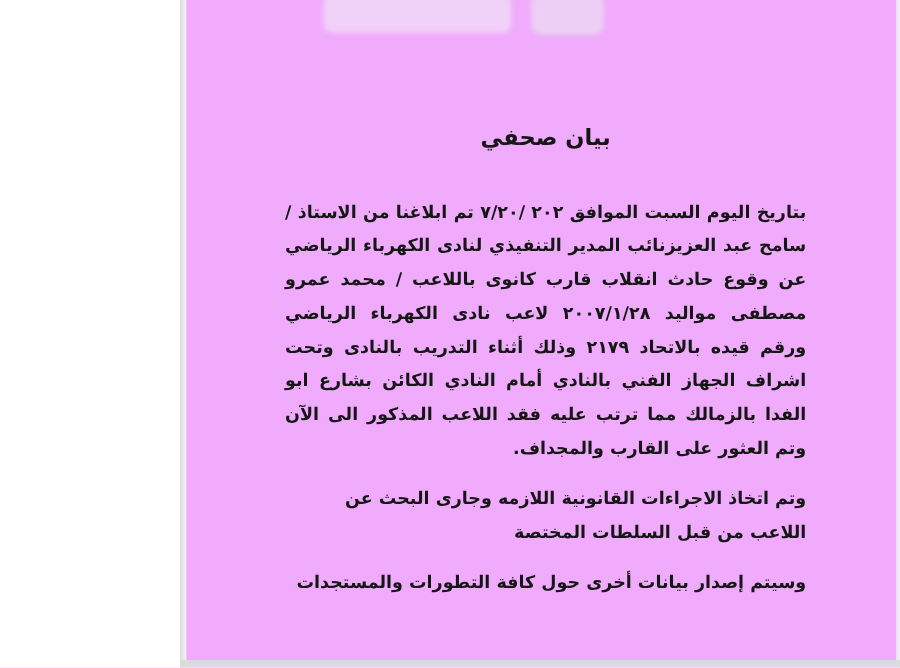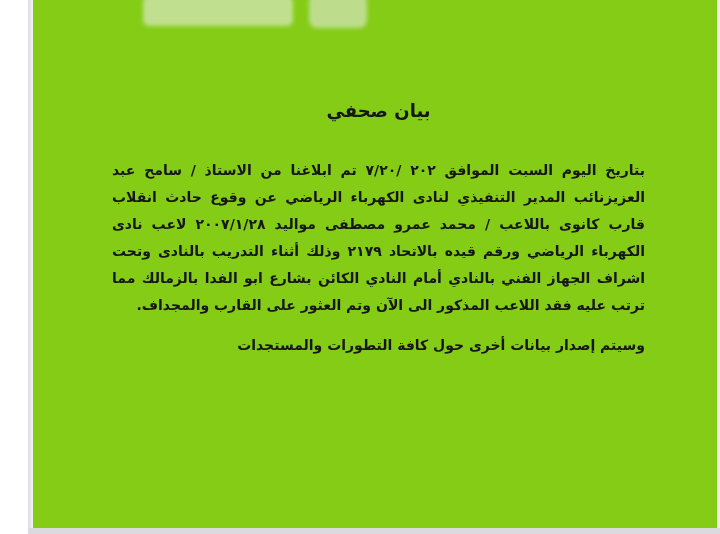--- a/index.html
+++ b/index.html
@@ -2,23 +2,23 @@
 <html lang="ar" dir="rtl"><head>
 <meta charset="utf-8">
 <style>
   html, body {
     margin: 0;
     padding: 0;
     background: #ffffff;
   }
   .photo {
     position: relative;
-    width: 692px;
+    width: 576px;
     height: 534px;
-    background: #84cc16;
+    background: #f0abfc;
     overflow: hidden;
     font-family: "DejaVu Sans", sans-serif;
   }
   
   .edge-left {
     position: absolute;
     left: 0; top: 0;
     width: 5px; height: 100%;
     background: linear-gradient(to right, #dddde1, #f3f3f5);
   }
@@ -99,18 +99,19 @@
   <div class="edge-left"></div>
   <div class="edge-right"></div>
   <div class="edge-bottom"></div>
 
   <div class="content">
 
     <h1 class="doc-title">بيان صحفي</h1>
 
     <p class="para" id="para-report">بتاريخ اليوم السبت الموافق ⁦٢٠٢ /٧/٢٠⁩ تم ابلاغنا من الاستاذ / سامح عبد العزيزنائب المدير التنفيذي لنادى الكهرباء الرياضي عن وقوع حادث انقلاب قارب كانوى باللاعب / محمد عمرو مصطفى مواليد ٢٠٠٧/١/٢٨ لاعب نادى الكهرباء الرياضي ورقم قيده بالاتحاد ٢١٧٩ وذلك أثناء التدريب بالنادى وتحت اشراف الجهاز الفني بالنادي أمام النادي الكائن بشارع ابو الفدا بالزمالك مما ترتب عليه فقد اللاعب المذكور الى الآن وتم العثور على القارب والمجداف.</p>
 
+    <p class="para single" id="para-legal">وتم اتخاذ الاجراءات القانونية اللازمه وجارى البحث عن اللاعب من قبل السلطات المختصة</p>
 
 
     <p class="para single" id="para-updates">وسيتم إصدار بيانات أخرى حول كافة التطورات والمستجدات</p>
 
   </div>
 </div>
 
 </body></html>

